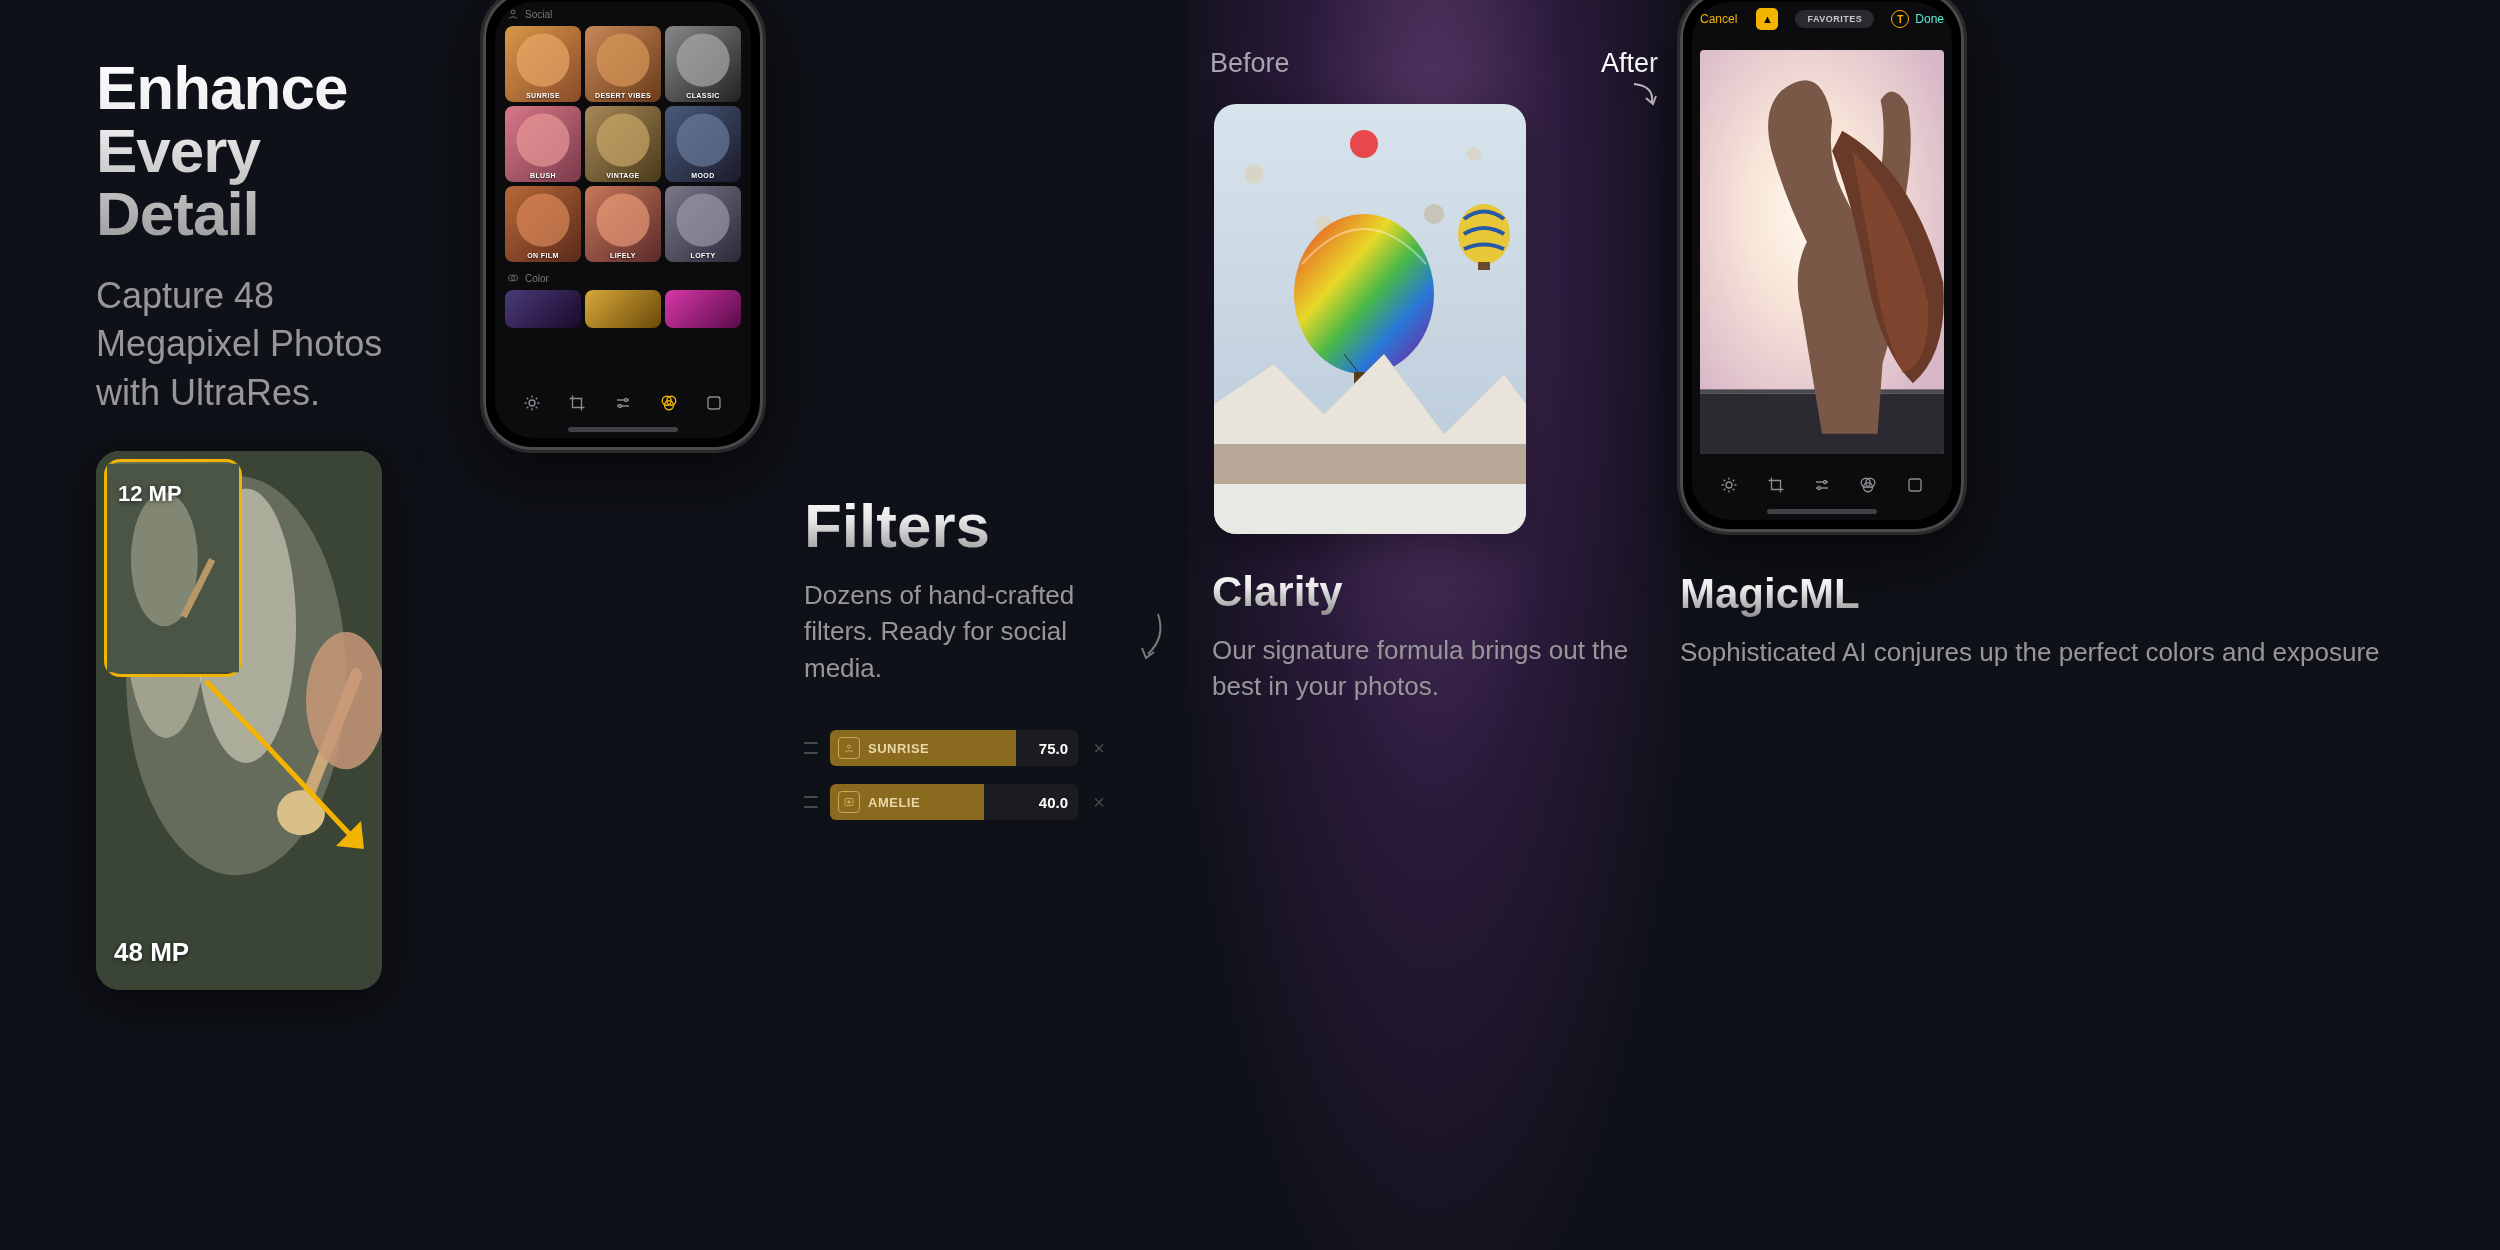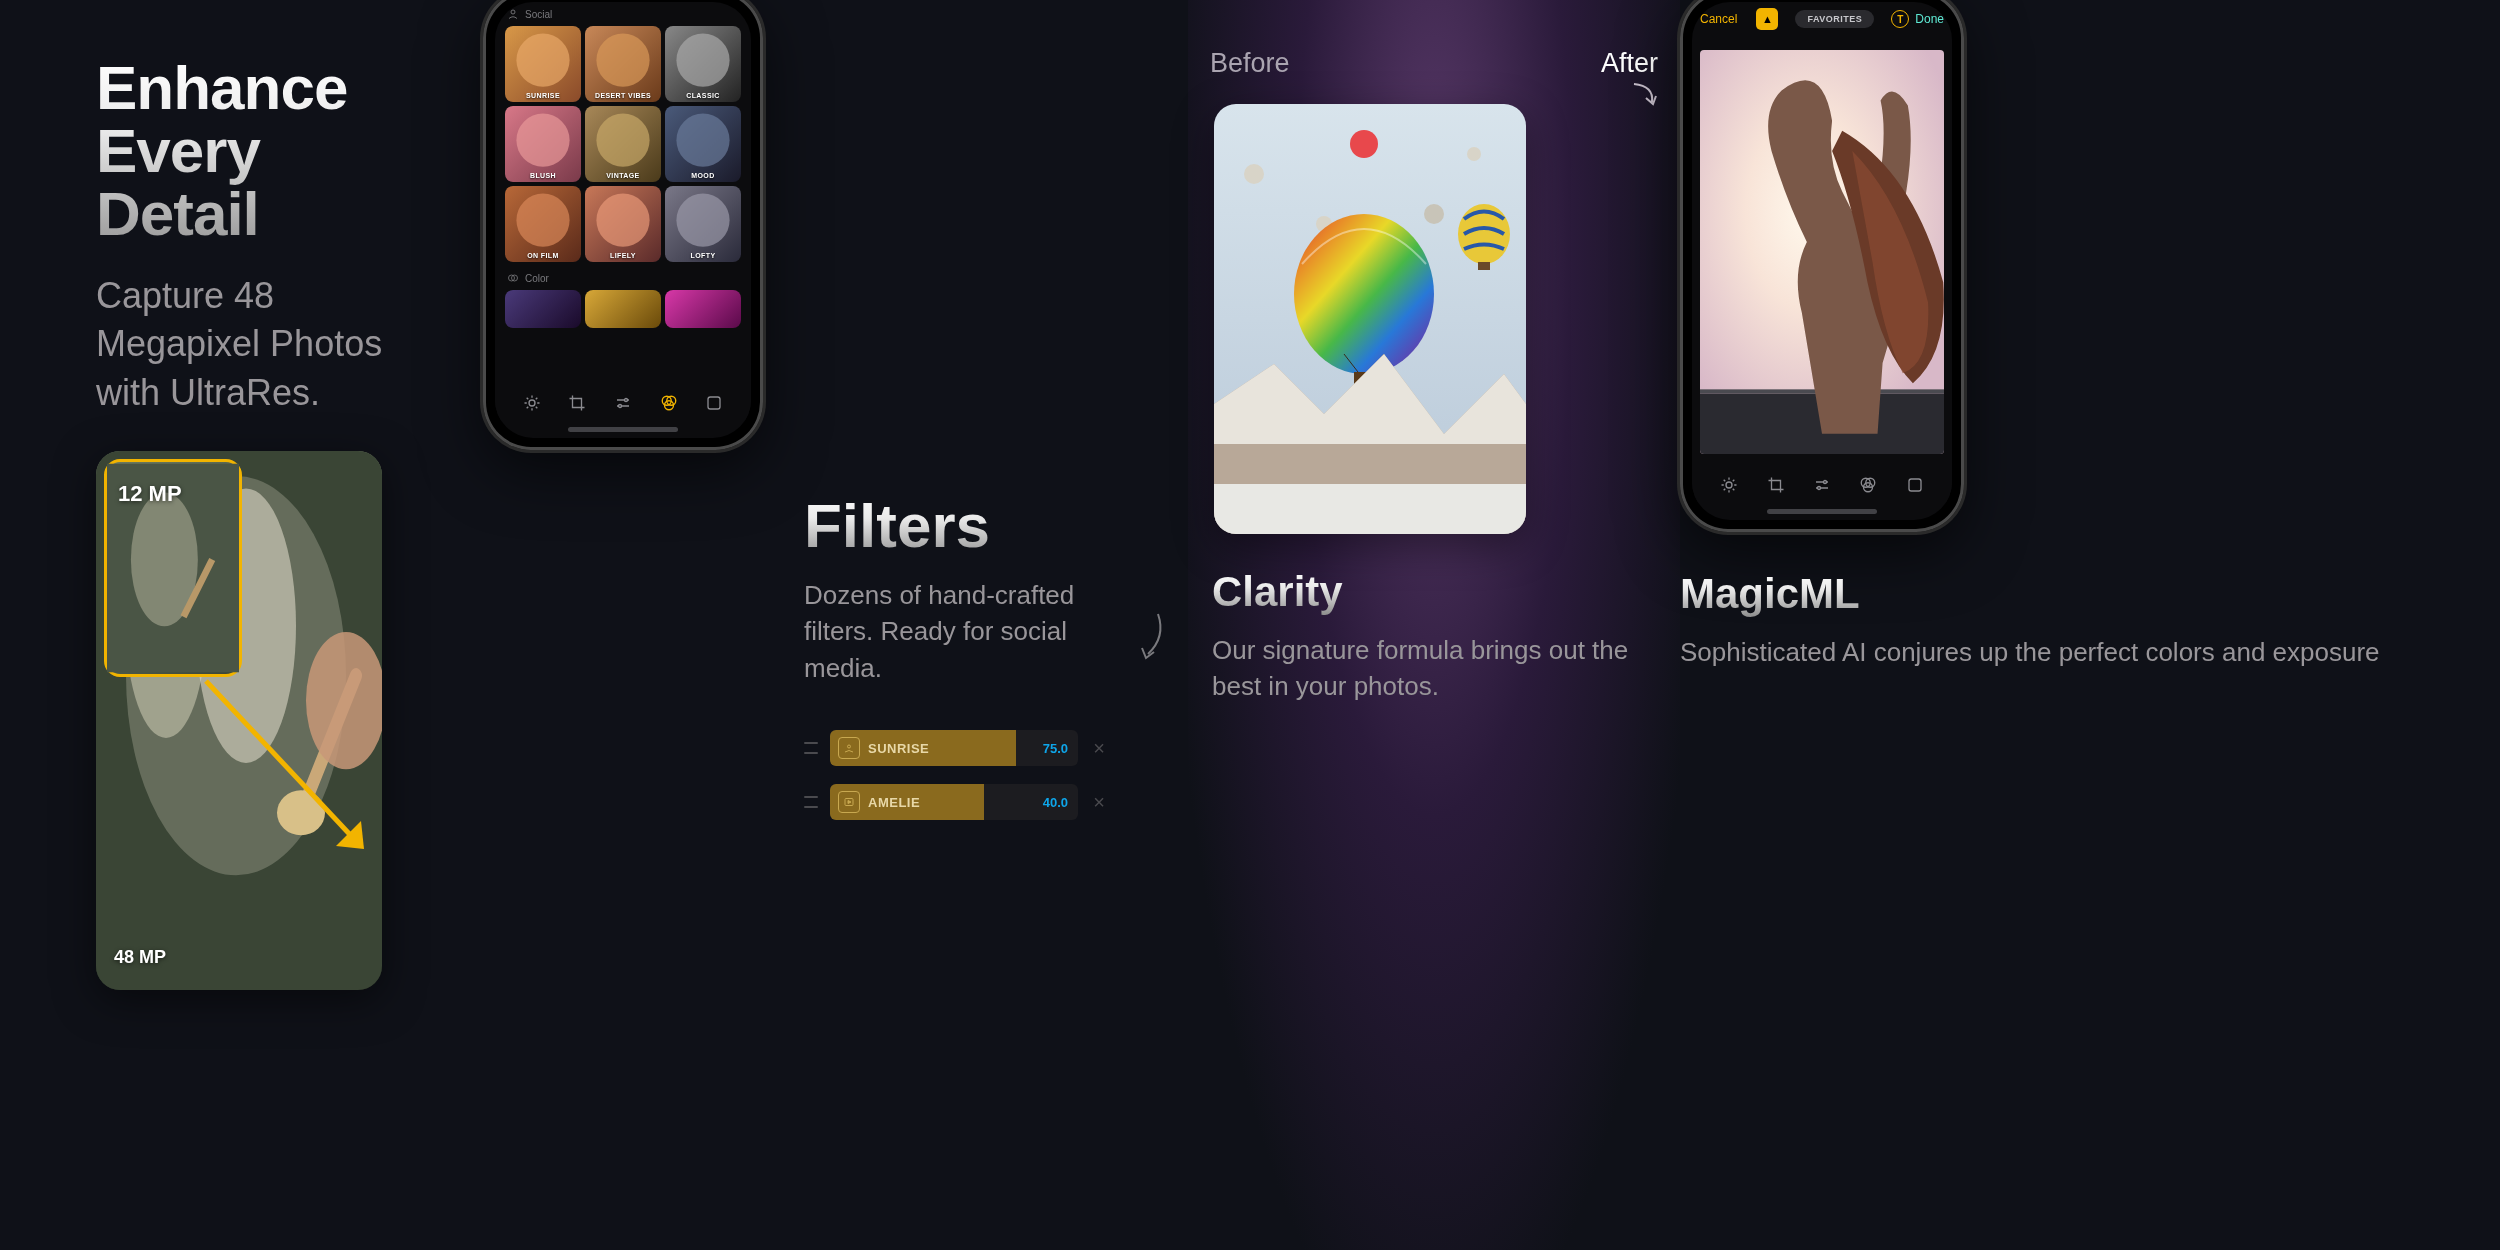--- a/index.html
+++ b/index.html
@@ -58,21 +58,21 @@
     border-radius: 16px;
     background: linear-gradient(135deg,#6c7a60,#3b4638);
   }
   .res-label-top {
     position: absolute; left: 22px; top: 30px;
     font-size: 22px; font-weight: 600; color: #fff;
     text-shadow: 0 1px 4px rgba(0,0,0,.6);
   }
   .res-label-bot {
     position: absolute; left: 18px; bottom: 22px;
-    font-size: 18px; font-weight: 600; color: #fff;
+    font-size: 26px; font-weight: 600; color: #fff;
     text-shadow: 0 1px 4px rgba(0,0,0,.6);
   }
   .res-arrow {
     position: absolute;
     left: 100px; top: 220px;
     width: 200px; height: 200px;
     pointer-events: none;
   }
 
   
@@ -172,22 +172,22 @@
     color: #c8a850;
     border: 1px solid #c8a850;
   }
   .slider-name {
     margin-left: 8px;
     font-size: 13px; font-weight: 700; letter-spacing: .5px;
     color: #e8d8a8;
   }
   .slider-val {
     position: absolute; right: 10px;
-    font-size: 13px; font-weight: 600;
-    color: #0ea5e9;
+    font-size: 15px; font-weight: 600;
+    color: #ffffff;
   }
   .slider-close { color: #4a4a4e; font-size: 20px; width: 18px; text-align: center; }
   .curve-arrow {
     position: absolute; right: 20px; top: 612px;
     width: 30px; height: 50px;
   }
 
   
   .p4-bg {
     position: absolute; inset: 0;

